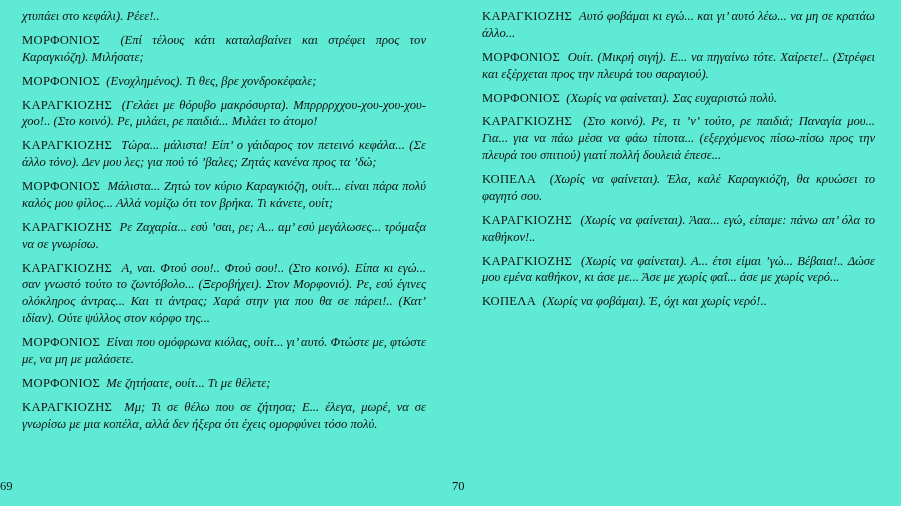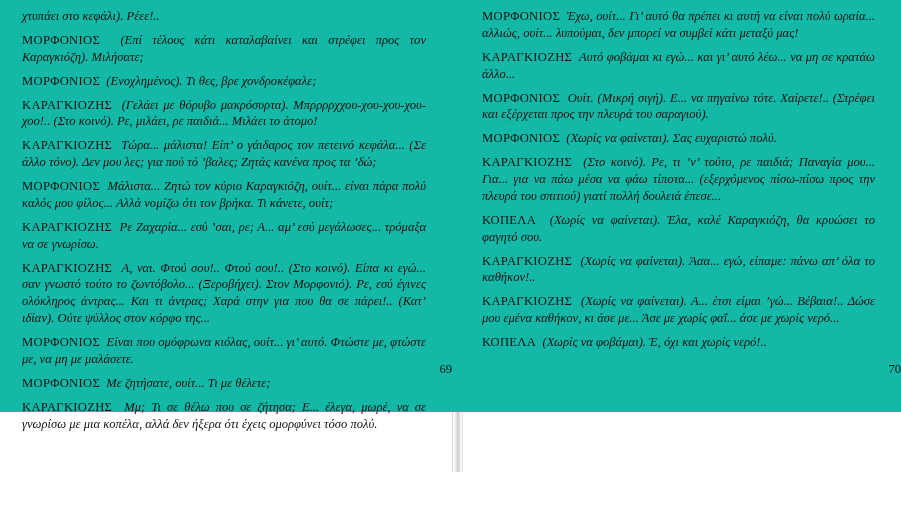--- a/index.html
+++ b/index.html
@@ -15,22 +15,22 @@
   }
   .book {
     position: relative;
     width: 901px;
     height: 506px;
     display: flex;
   }
   .page {
     position: relative;
     box-sizing: border-box;
-    height: 412px;
-    background: #14b8a6;
+    height: 506px;
+    background: #5eead4;
   }
   .page-left {
     width: 452px;
     padding: 8px 26px 0 22px;
   }
   .page-right {
     width: 449px;
     padding: 8px 26px 0 30px;
   }
   .gutter {
@@ -55,24 +55,24 @@
   }
   .speaker {
     font-variant: small-caps;
     letter-spacing: 0.3px;
   }
   .stage {
     font-style: italic;
   }
   .folio {
     position: absolute;
-    bottom: 35px;
+    bottom: 12px;
     width: 100%;
     left: 0;
-    text-align: right;
+    text-align: left;
     font-size: 12.6px;
     color: #111111;
   }
   .page-left .folio { padding-right: 8px; }
   .page-right .folio { padding-right: 14px; }
 </style>
 </head>
 <body>
 
 <div class="book">
@@ -104,21 +104,20 @@
 
     </div>
     <div class="folio">69</div>
   </div>
 
   <div class="gutter"></div>
 
   <div class="page page-right">
     <div class="text-col">
 
-      <p class="para"><span class="speaker">ΜΟΡΦΟΝΙΟΣ</span>&nbsp;&nbsp;<span class="stage">Έχω, ουίτ... Γι’ αυτό θα πρέπει κι αυτή να είναι πολύ ωραία... αλλιώς, ουίτ... λυπούμαι, δεν μπορεί να συμβεί κάτι μεταξύ μας!</span></p>
 
       <p class="para"><span class="speaker">ΚΑΡΑΓΚΙΟΖΗΣ</span>&nbsp;&nbsp;<span class="stage">Αυτό φοβάμαι κι εγώ... και γι’ αυτό λέω... να μη σε κρατάω άλλο...</span></p>
 
       <p class="para"><span class="speaker">ΜΟΡΦΟΝΙΟΣ</span>&nbsp;&nbsp;<span class="stage">Ουίτ. (Μικρή σιγή). Ε... να πηγαίνω τότε. Χαίρετε!.. (Στρέφει και εξέρχεται προς την πλευρά του σαραγιού).</span></p>
 
 
       <p class="para"><span class="speaker">ΜΟΡΦΟΝΙΟΣ</span>&nbsp;&nbsp;<span class="stage">(Χωρίς να φαίνεται). Σας ευχαριστώ πολύ.</span></p>
 
       <p class="para"><span class="speaker">ΚΑΡΑΓΚΙΟΖΗΣ</span>&nbsp;&nbsp;<span class="stage">(Στο κοινό). Ρε, τι ’ν’ τούτο, ρε παιδιά; Παναγία μου... Για... για να πάω μέσα να φάω τίποτα... (εξερχόμενος πίσω-πίσω προς την πλευρά του σπιτιού) γιατί πολλή δουλειά έπεσε...</span></p>
 

